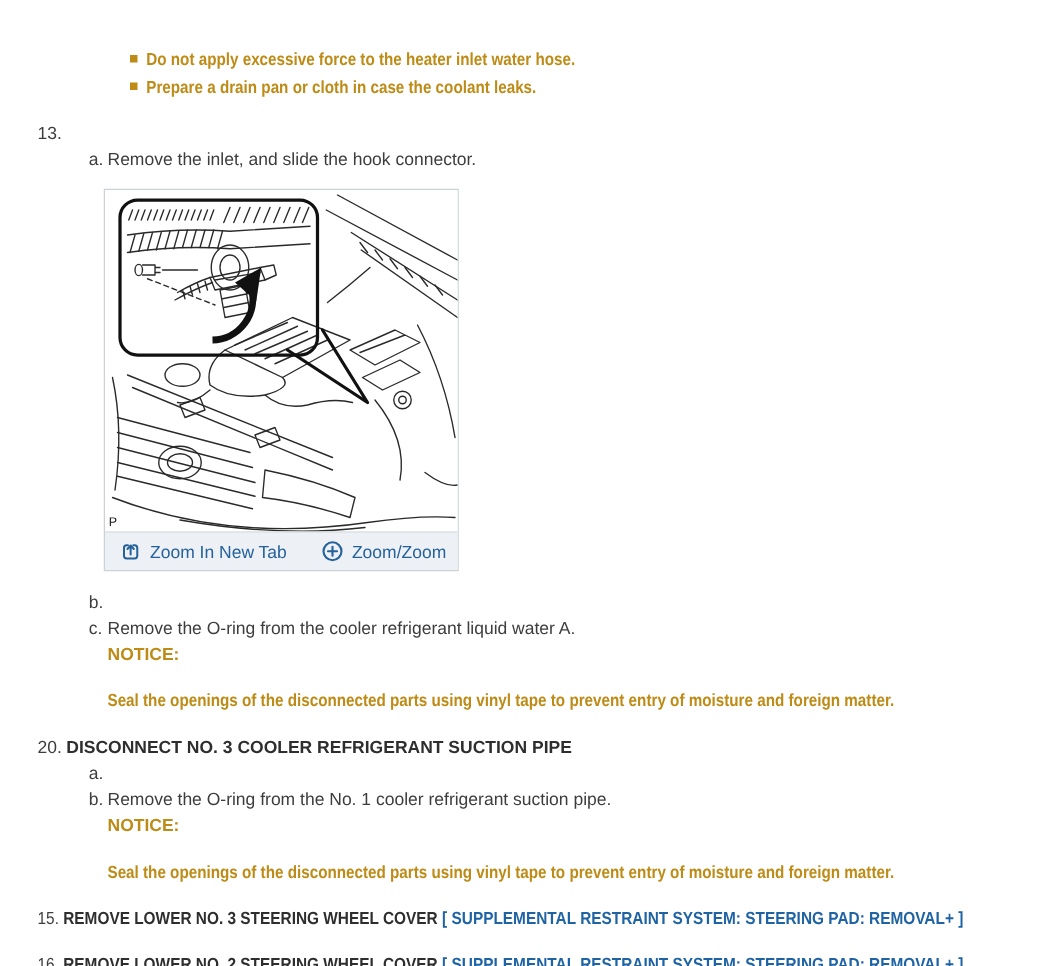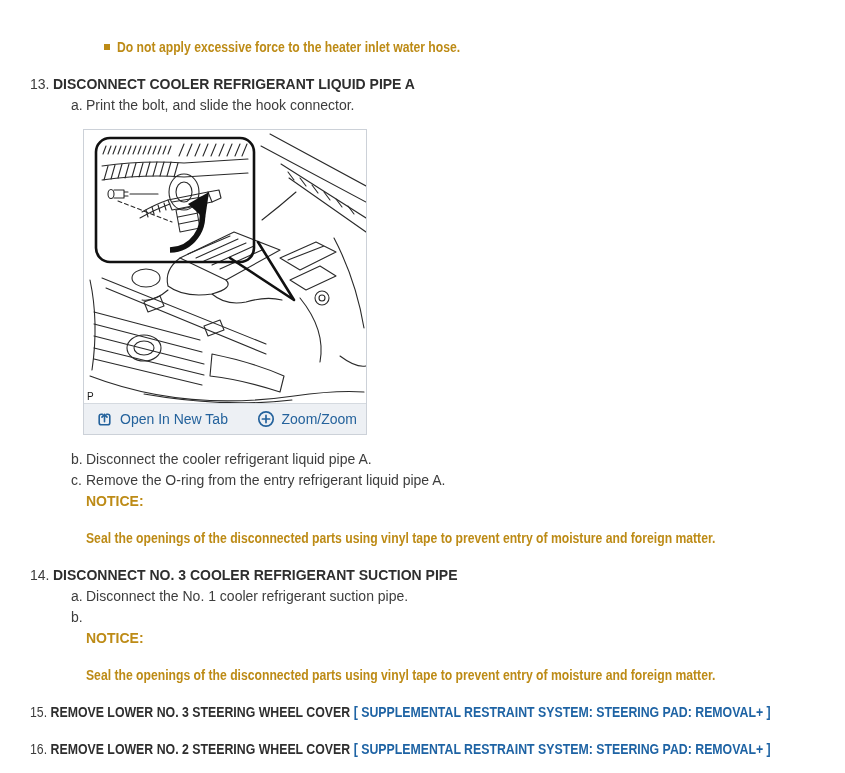--- a/index.html
+++ b/index.html
@@ -56,31 +56,34 @@
 </head>
 <body>
 
 <div class="page">
 
   <div class="notes">
     <div class="note-row">
       <span class="note-bullet"></span>
       <span class="gold cond">Do not apply excessive force to the heater inlet water hose.</span>
     </div>
+    <div class="note-row">
+      <span class="note-bullet"></span>
+      <span class="gold cond">Prepare a drain pan or cloth in case the coolant leaks.</span>
+    </div>
   </div>
 
   <div class="step">
     <div class="step-head">
       <span class="step-num">13.</span>
-      <span class="step-title">DISCONNECT COOLER REFRIGERANT LIQUID PIPE A</span>
     </div>
     <div class="substeps">
       <div class="substep">
         <span class="substep-label">a.</span>
-        <span>Print the bolt, and slide the hook connector.</span>
+        <span>Remove the inlet, and slide the hook connector.</span>
       </div>
 
       <div class="figure">
         <div class="fig-canvas">
           <svg width="282" height="273" viewBox="0 0 282 273">
 
             <g class="draw">
               <path d="M186,4 L282,56"></path>
               <path d="M177,16 L282,72"></path>
               <path d="M197,34 L282,88"></path>
@@ -142,59 +145,58 @@
             </g>
           </svg>
           <span class="fig-corner-label">P</span>
         </div>
         <div class="fig-toolbar">
           <button class="fig-btn">
             <svg width="17" height="17" viewBox="0 0 16 16">
               <path d="M6,3 H5 a2,2 0 0 0 -2,2 v6 a2,2 0 0 0 2,2 h6 a2,2 0 0 0 2,-2 V5 a2,2 0 0 0 -2,-2 h-1" fill="none" stroke="currentColor" stroke-width="1.5" stroke-linecap="round"></path>
               <path d="M8,10 V3.6 M5.6,5.8 L8,3.2 L10.4,5.8" fill="none" stroke="currentColor" stroke-width="1.5" stroke-linecap="round" stroke-linejoin="round"></path>
             </svg>
-            <span>Open In New Tab</span>
+            <span>Zoom In New Tab</span>
           </button>
           <button class="fig-btn">
             <svg width="18" height="18" viewBox="0 0 16 16">
               <circle cx="8" cy="8" r="6.4" fill="none" stroke="currentColor" stroke-width="1.5"></circle>
               <path d="M8,4.8 V11.2 M4.8,8 H11.2" fill="none" stroke="currentColor" stroke-width="1.5" stroke-linecap="round"></path>
             </svg>
             <span>Zoom/Zoom</span>
           </button>
         </div>
       </div>
 
       <div class="substep">
         <span class="substep-label">b.</span>
-        <span>Disconnect the cooler refrigerant liquid pipe A.</span>
       </div>
       <div class="substep">
         <span class="substep-label">c.</span>
-        <span>Remove the O-ring from the entry refrigerant liquid pipe A.</span>
+        <span>Remove the O-ring from the cooler refrigerant liquid water A.</span>
       </div>
       <div class="notice-block">
         <div class="gold">NOTICE:</div>
         <div class="notice-text"><span class="gold cond">Seal the openings of the disconnected parts using vinyl tape to prevent entry of moisture and foreign matter.</span></div>
       </div>
     </div>
   </div>
 
   <div class="step">
     <div class="step-head">
-      <span class="step-num">14.</span>
+      <span class="step-num">20.</span>
       <span class="step-title">DISCONNECT NO. 3 COOLER REFRIGERANT SUCTION PIPE</span>
     </div>
     <div class="substeps">
       <div class="substep">
         <span class="substep-label">a.</span>
-        <span>Disconnect the No. 1 cooler refrigerant suction pipe.</span>
       </div>
       <div class="substep">
         <span class="substep-label">b.</span>
+        <span>Remove the O-ring from the No. 1 cooler refrigerant suction pipe.</span>
       </div>
       <div class="notice-block">
         <div class="gold">NOTICE:</div>
         <div class="notice-text"><span class="gold cond">Seal the openings of the disconnected parts using vinyl tape to prevent entry of moisture and foreign matter.</span></div>
       </div>
     </div>
   </div>
 
   <div class="step step-line">
     <span class="cond">

